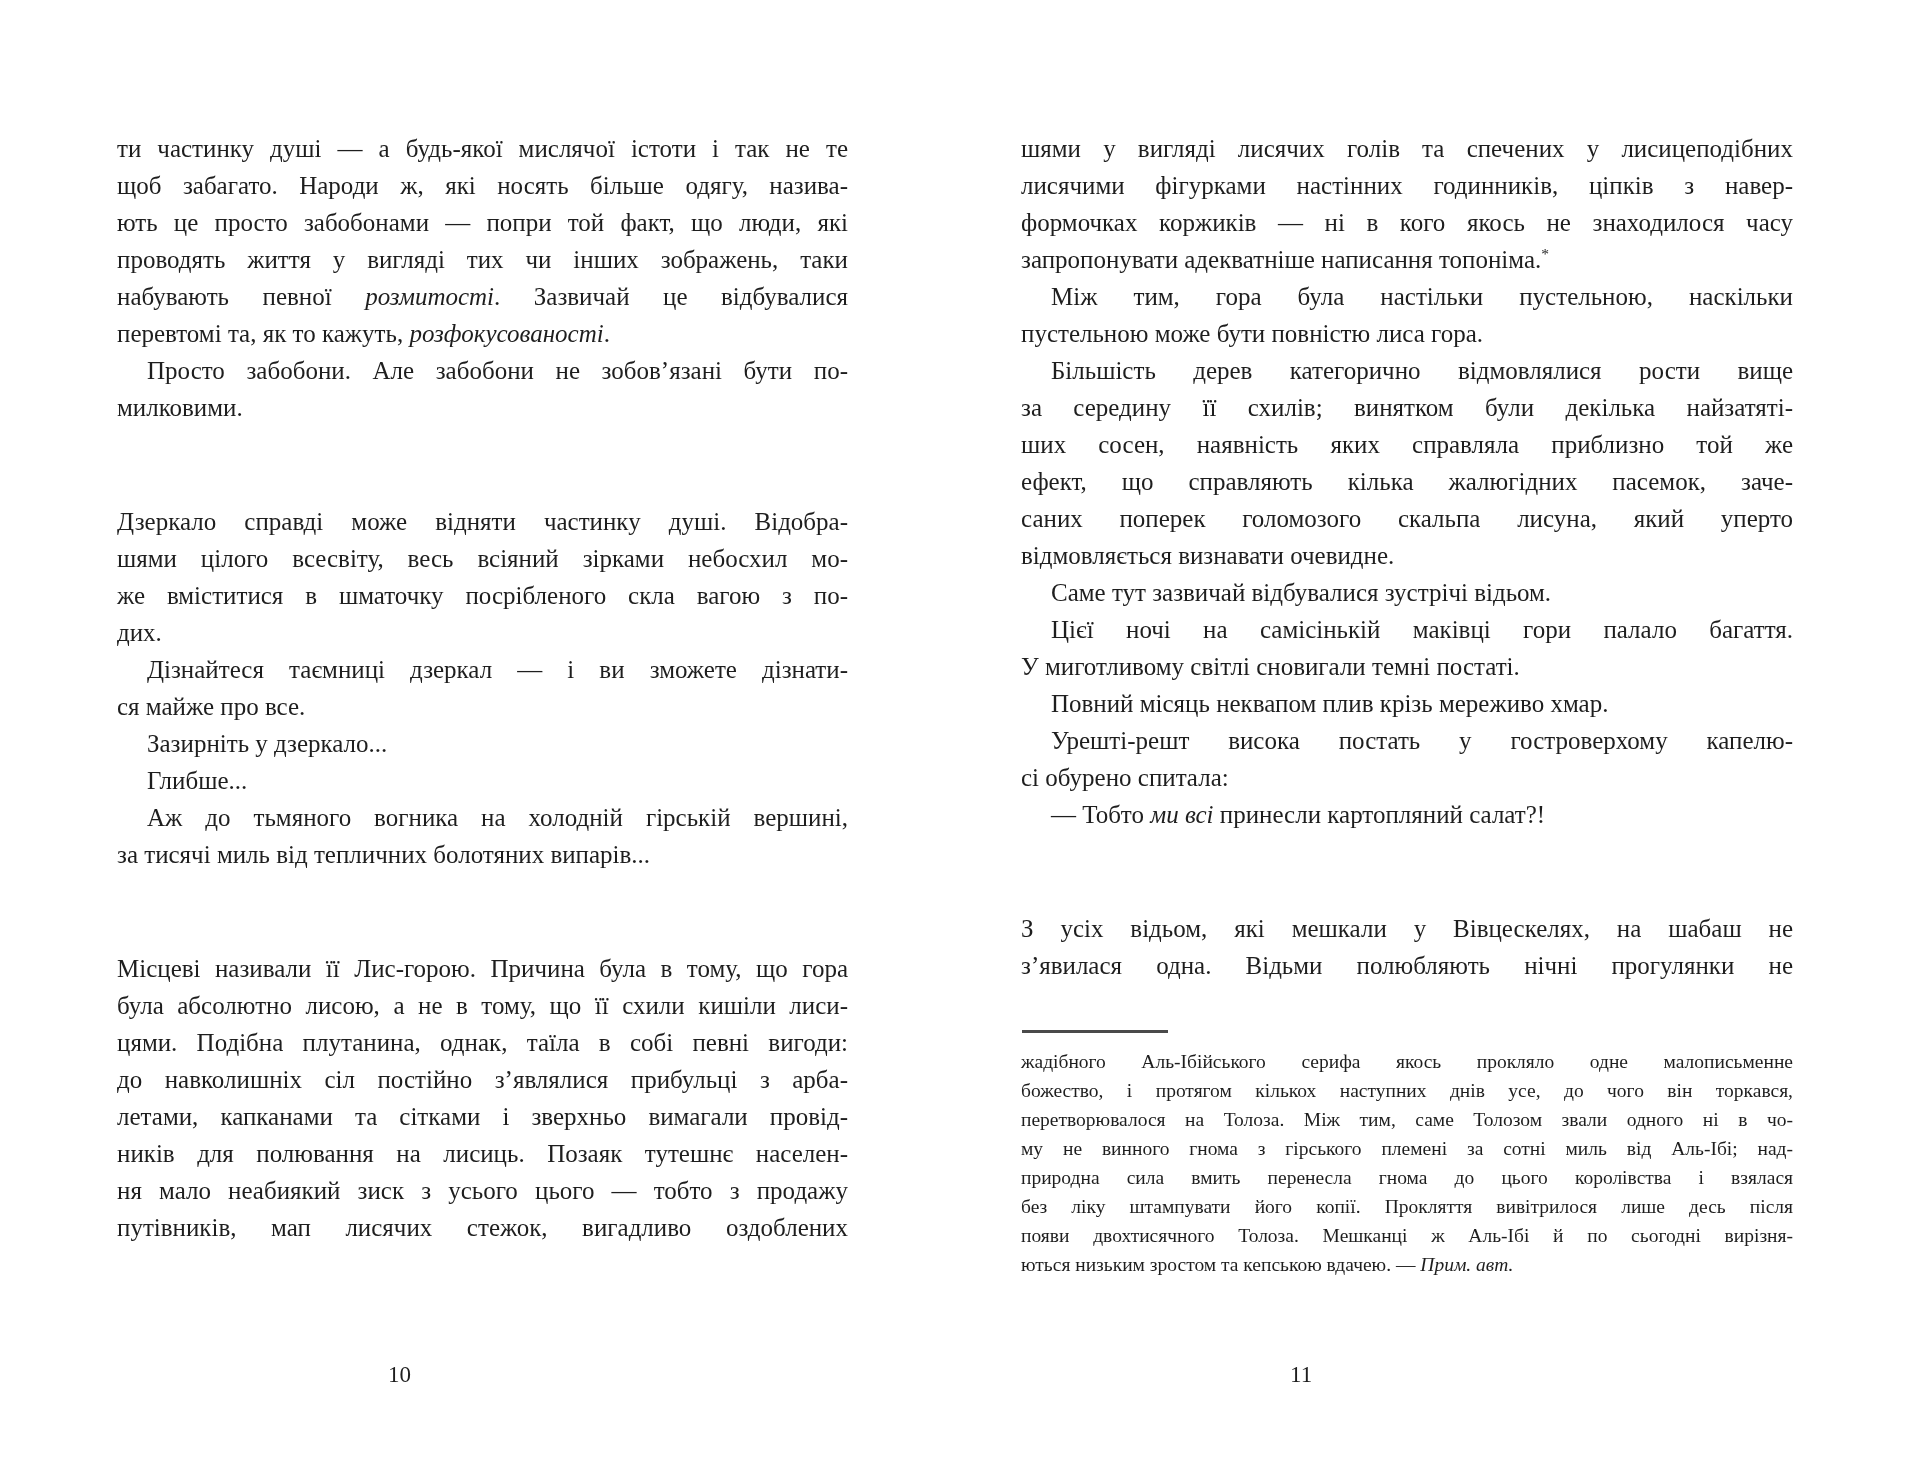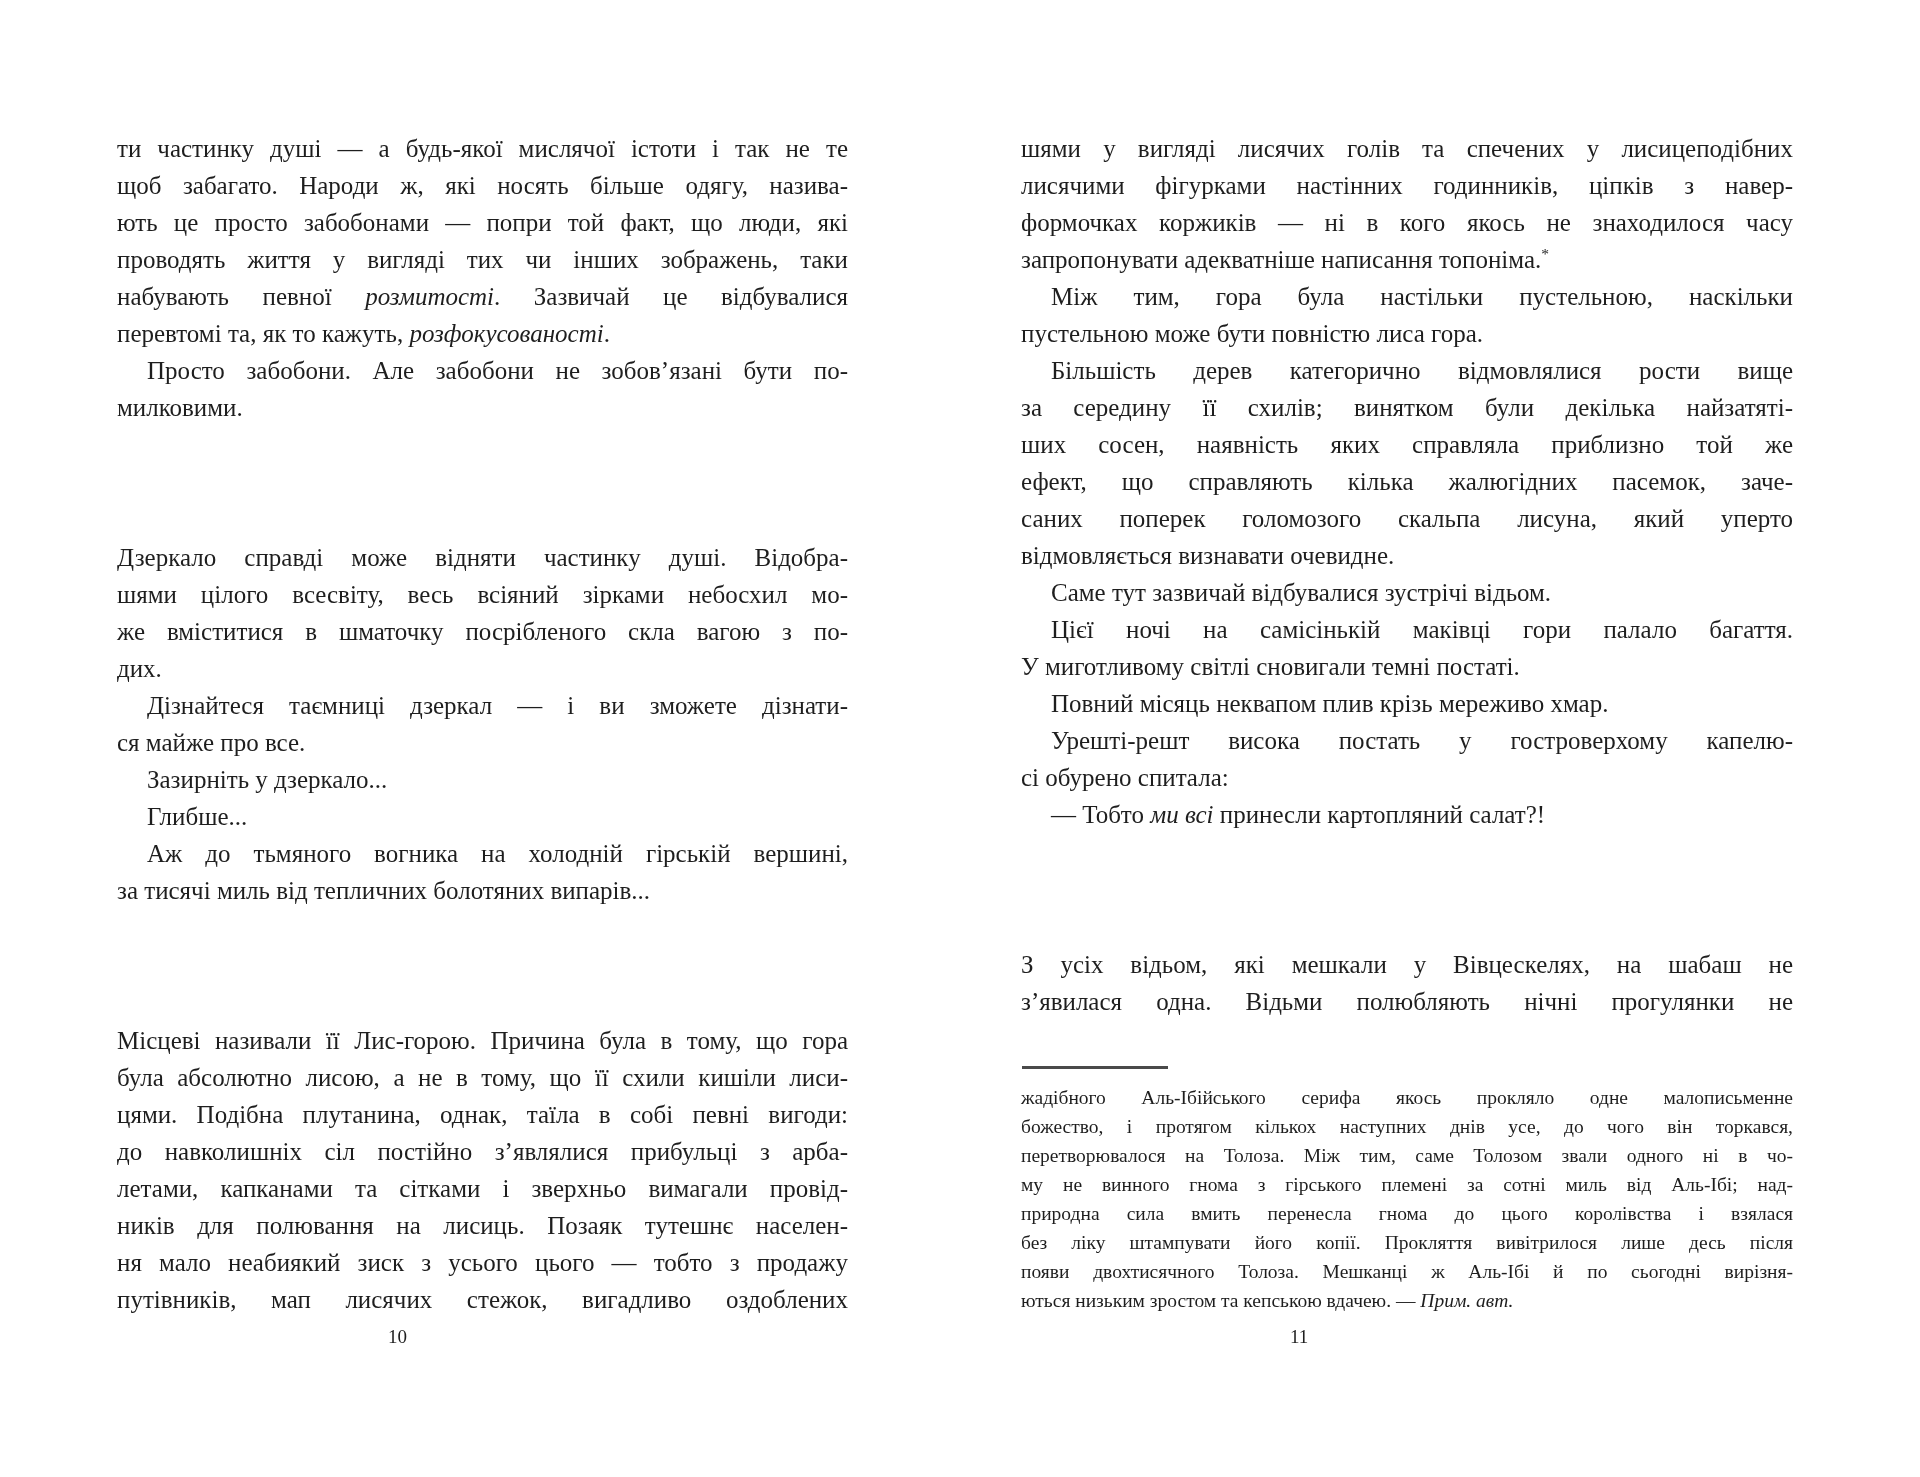--- a/index.html
+++ b/index.html
@@ -24,21 +24,21 @@
     top: 130px;
   }
   .col-left  { left: 117px;  width: 731px; }
   .col-right { left: 1021px; width: 772px; }
 
   .para {
     font-size: 25px;
     line-height: 37px;
     margin: 0;
   }
-  .para.scene { margin-top: 113px; }
+  .para.scene { margin-top: 77px; }
 
   .line { text-align: left; white-space: normal; }
   .line.jl {
     text-align: justify;
     text-align-last: justify;
     text-justify: inter-word;
   }
   .line.indent { text-indent: 30px; }
 
   .it  { font-style: italic; }
@@ -52,22 +52,22 @@
     background: #4a4a4a;
     margin: 0 0 14px 1px;
   }
   .footnote .para {
     font-size: 19.5px;
     line-height: 29px;
   }
 
   .pagenum {
     position: absolute;
-    top: 1326px;
-    font-size: 19px;
+    top: 1362px;
+    font-size: 23px;
     color: #1e1e1e;
   }
   .pagenum-left  { left: 388px; }
   .pagenum-right { left: 1290px; }
 </style>
 </head>
 <body>
 
 <div class="spread">
 

